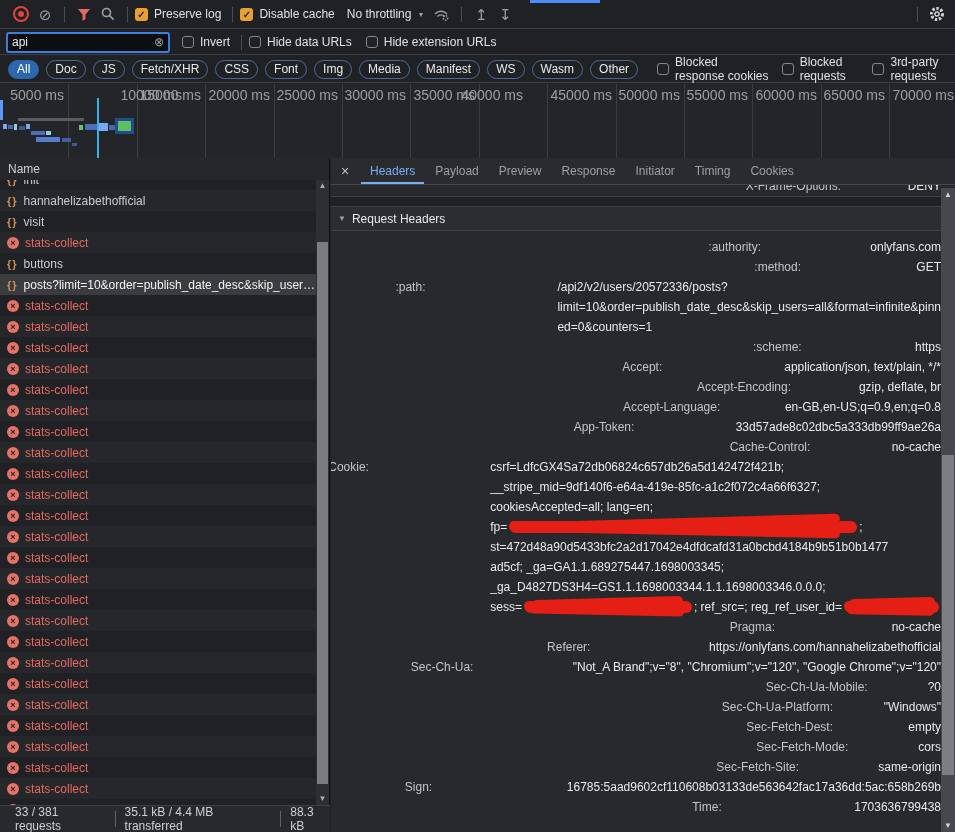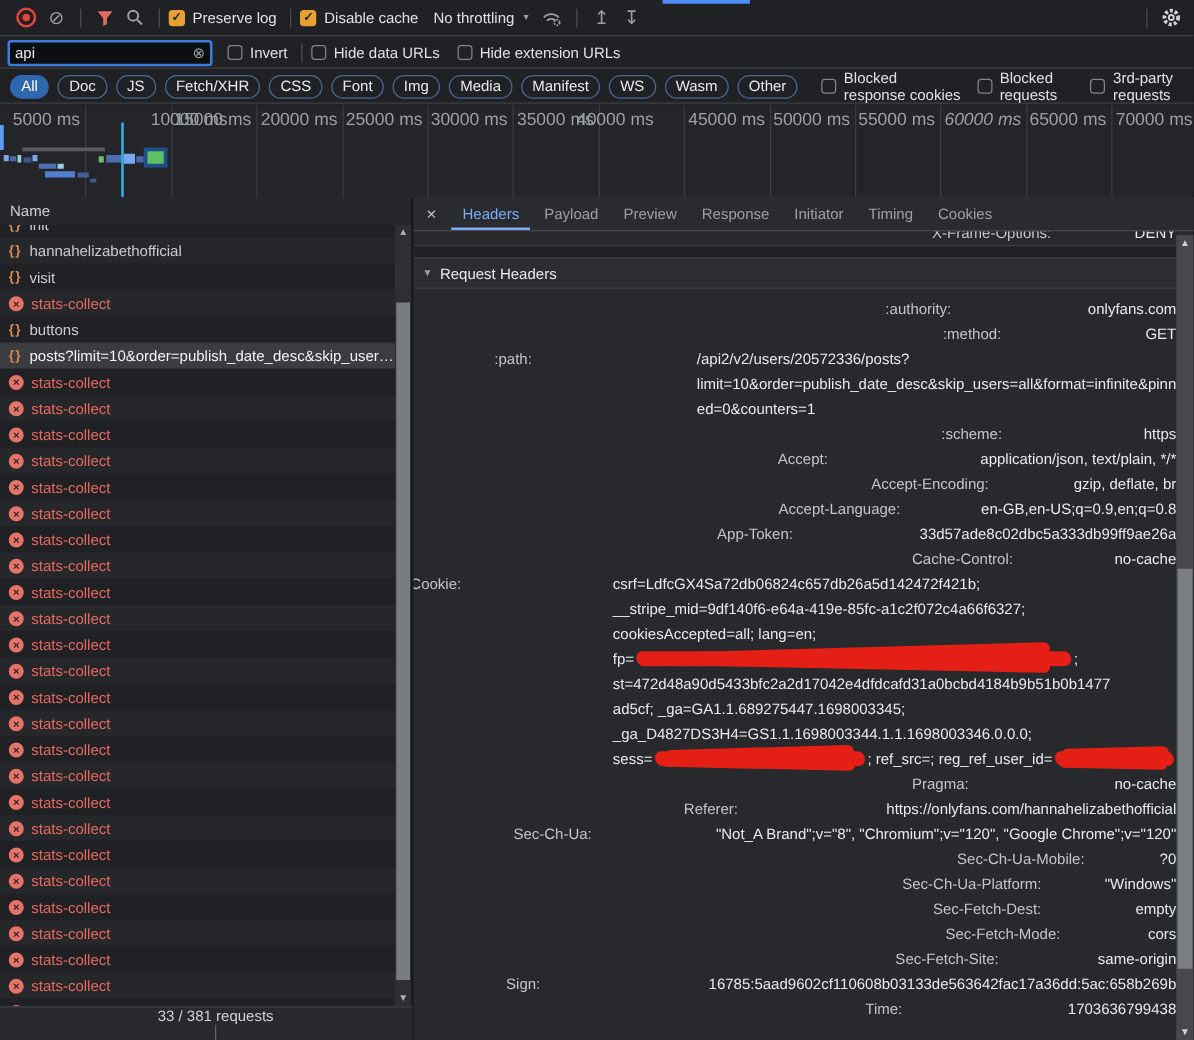--- a/index.html
+++ b/index.html
@@ -62,21 +62,21 @@
   .req-row.selected{background:#3b3c3f;color:#f1f3f4;}
   .ic{flex:0 0 auto;margin-right:6px;display:flex;align-items:center;justify-content:center;}
   .ic-json{color:#cf8e57;font-weight:bold;font-size:11px;letter-spacing:1px;}
   .ic-err{width:12px;height:12px;border-radius:50%;background:#e57368;color:#232427;font-size:9px;font-weight:bold;line-height:12px;text-align:center;}
   
   #left-scroll{position:absolute;right:0;top:22px;width:13px;bottom:27px;background:#2e2f32;}
   #left-scroll .arrow{position:absolute;left:0;width:13px;height:12px;color:#a8abb0;font-size:8px;text-align:center;line-height:12px;}
   #left-thumb{position:absolute;left:1px;width:11px;top:62px;height:542px;background:#797c80;}
   
   #status-bar{position:absolute;left:0;bottom:0;width:330px;height:27px;background:#28292c;border-top:1px solid #3c4043;
-              display:flex;align-items:center;padding-left:15px;box-sizing:border-box;color:#cdd0d4;flex-direction:column;}
+              display:flex;align-items:center;padding-left:15px;box-sizing:border-box;color:#cdd0d4;}
   #status-bar .sep{height:16px;background:#5f6368;margin:0 9px;}
 
   
   #detail-panel{position:absolute;left:331px;top:0;right:0;bottom:0;background:#28292c;}
   #tab-bar{height:27px;background:#292b2e;border-bottom:1px solid #474747;display:flex;align-items:center;padding-left:10px;box-sizing:border-box;}
   #tab-close{color:#bdc1c6;font-size:14px;width:20px;flex:0 0 auto;}
   .tab{height:26px;line-height:26px;padding:0 9px;color:#9aa0a6;margin-right:2px;box-sizing:border-box;}
   .tab.active{color:#7cacf8;border-bottom:2px solid #7cacf8;}
   #detail-content{position:absolute;left:0;top:27px;right:14px;bottom:0;overflow:hidden;}
   .hrow{display:flex;align-items:flex-start;padding-left:7px;justify-content:flex-end;}
@@ -218,21 +218,21 @@
       <span class="tick" style="right: 480px;">35000 ms</span>
       <div class="gridline" style="left: 547px;"></div>
       <span class="tick" style="right: 432px;">40000 ms</span>
       <div class="gridline" style="left: 616px;"></div>
       <span class="tick" style="right: 343px;">45000 ms</span>
       <div class="gridline" style="left: 684px;"></div>
       <span class="tick" style="right: 275px;">50000 ms</span>
       <div class="gridline" style="left: 752px;"></div>
       <span class="tick" style="right: 207px;">55000 ms</span>
       <div class="gridline" style="left: 821px;"></div>
-      <span class="tick" style="right: 138px; font-style: italic;">60000 ms</span>
+      <span class="tick" style="right: 138px;">60000 ms</span>
       <div class="gridline" style="left: 889px;"></div>
       <span class="tick" style="right: 70px;">65000 ms</span>
       <span class="tick" style="right: 1px;">70000 ms</span>
       <div class="wbar" style="left: 0px; top: 16px; width: 3px; height: 20px; background: rgb(90, 156, 248);"></div>
       <div class="wbar" style="left: 18px; top: 34px; width: 66px; height: 3px; background: rgb(89, 92, 96);"></div>
       <div class="wbar" style="left: 3px; top: 40px; width: 4px; height: 5px; background: rgb(121, 167, 242);"></div>
       <div class="wbar" style="left: 8px; top: 41px; width: 5px; height: 4px; background: rgb(76, 102, 168);"></div>
       <div class="wbar" style="left: 14px; top: 40px; width: 3px; height: 6px; background: rgb(143, 208, 221);"></div>
       <div class="wbar" style="left: 19px; top: 42px; width: 6px; height: 4px; background: rgb(65, 89, 143);"></div>
       <div class="wbar" style="left: 26px; top: 40px; width: 4px; height: 5px; background: rgb(121, 167, 242);"></div>

